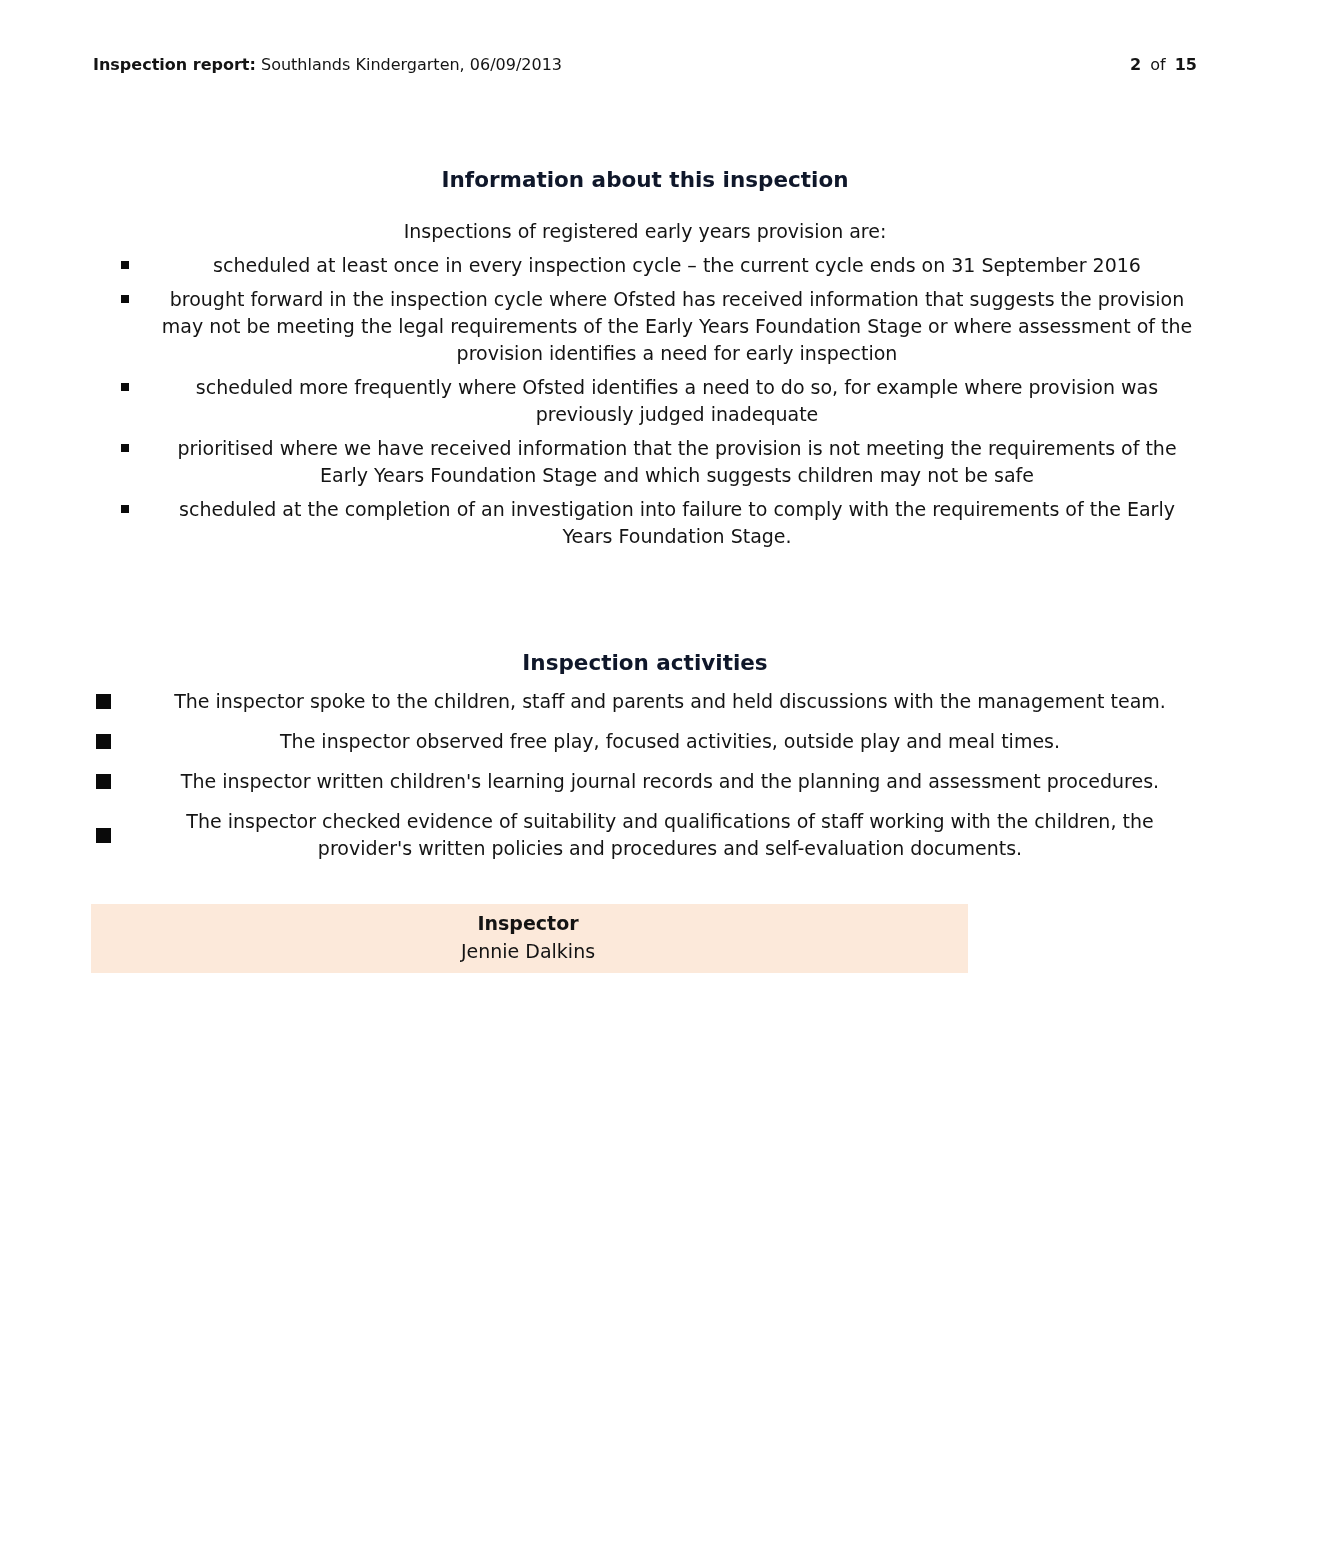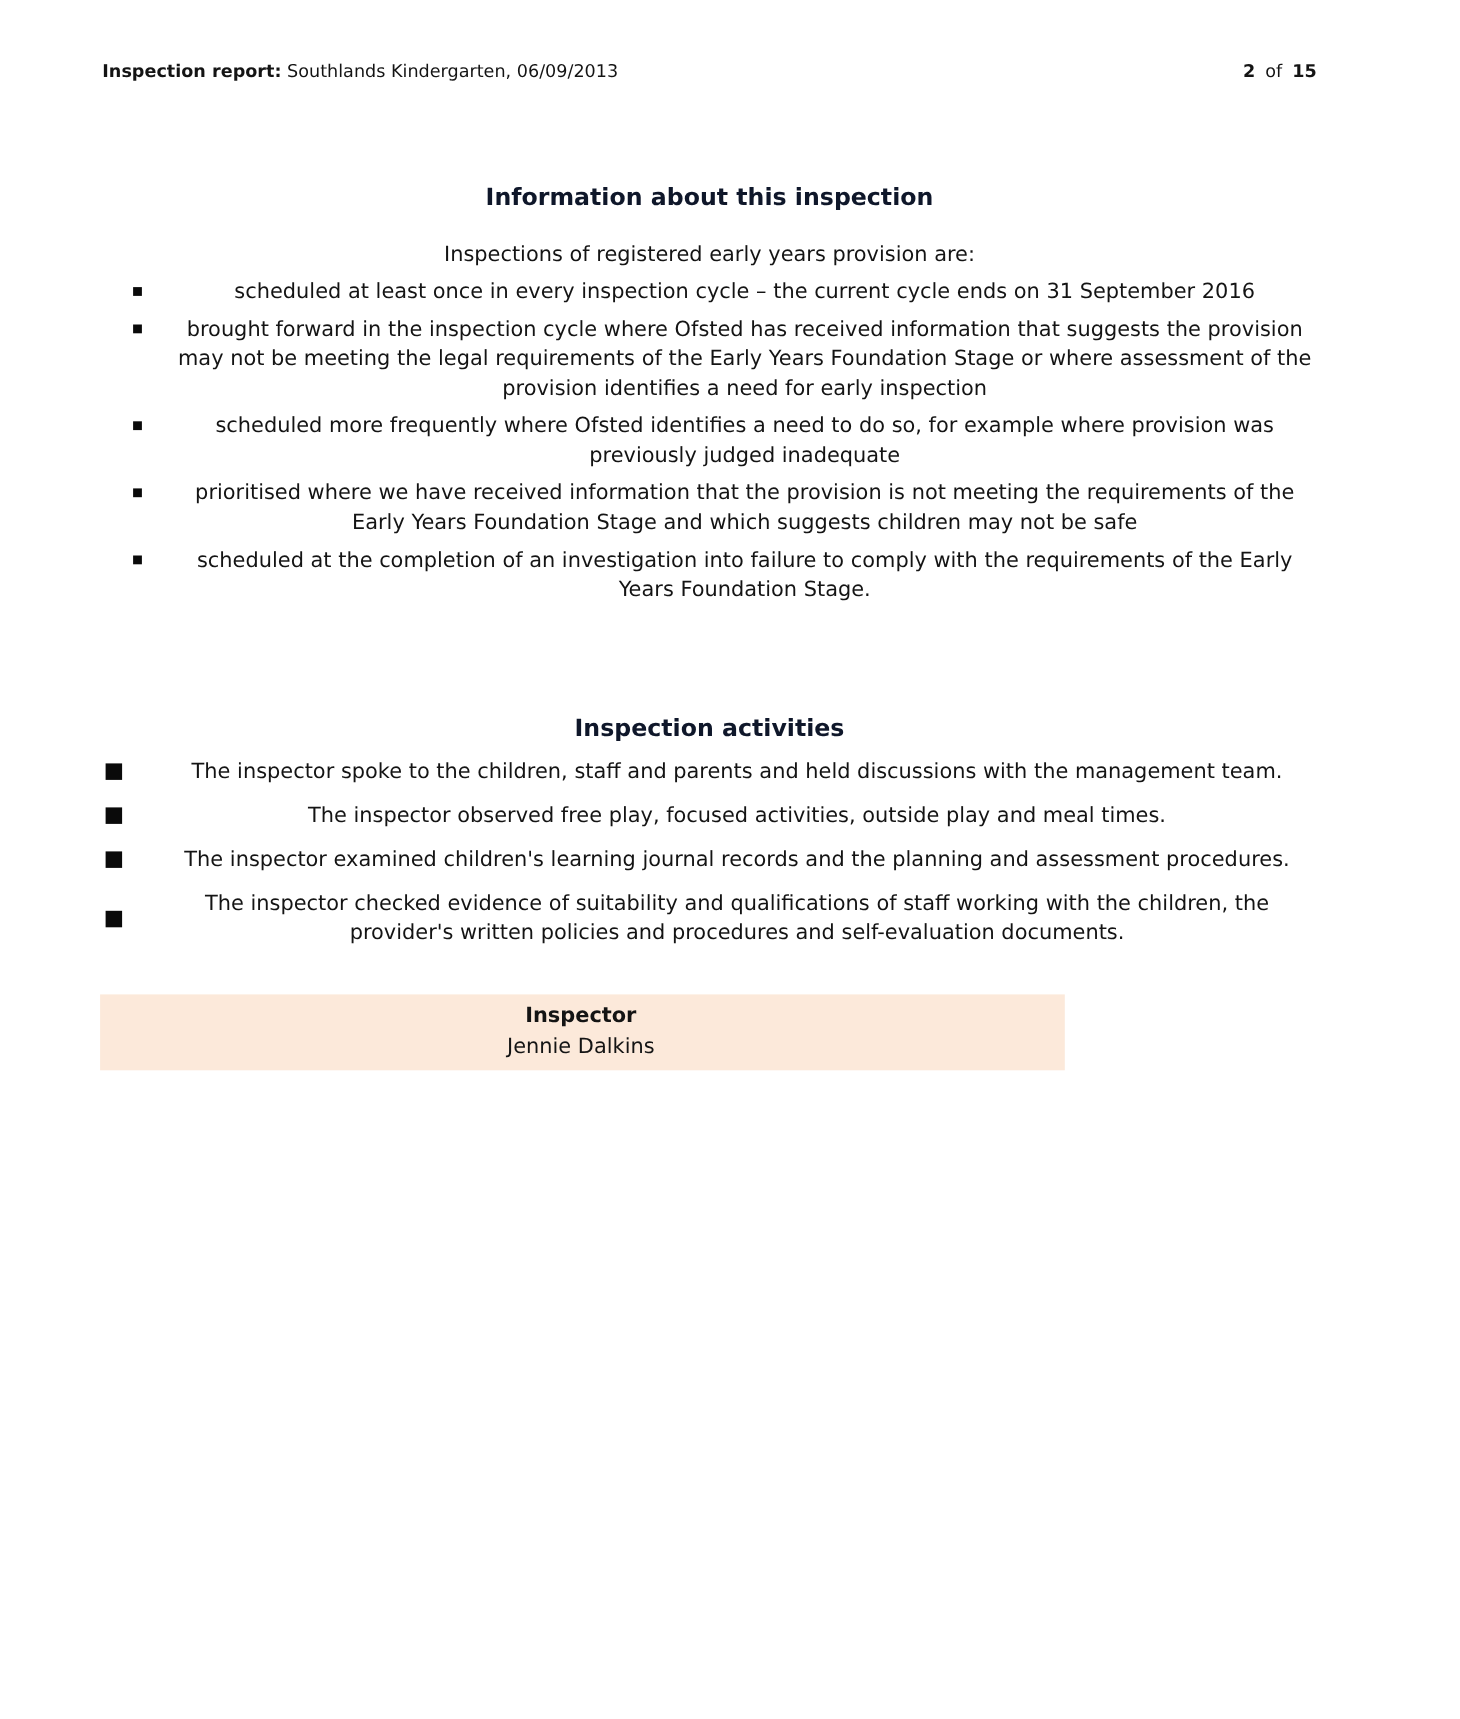--- a/index.html
+++ b/index.html
@@ -147,21 +147,21 @@
         <div class="activity">
           <span class="sq-large"></span>
           <span class="activity-text">The inspector spoke to the children, staff and parents and held discussions with the management team.</span>
         </div>
         <div class="activity">
           <span class="sq-large"></span>
           <span class="activity-text">The inspector observed free play, focused activities, outside play and meal times.</span>
         </div>
         <div class="activity">
           <span class="sq-large"></span>
-          <span class="activity-text">The inspector examined children's learning journal records and the planning and assessment procedures.</span>
+          <span class="activity-text">The inspector written children's learning journal records and the planning and assessment procedures.</span>
         </div>
         <div class="activity">
           <span class="sq-large"></span>
           <span class="activity-text">The inspector checked evidence of suitability and qualifications of staff working with the children, the provider's written policies and procedures and self-evaluation documents.</span>
         </div>
       </div>
     </section>
 
     <div class="inspector-box" style="background: rgb(252, 233, 218);">
       <div class="inspector-title">Inspector</div>

